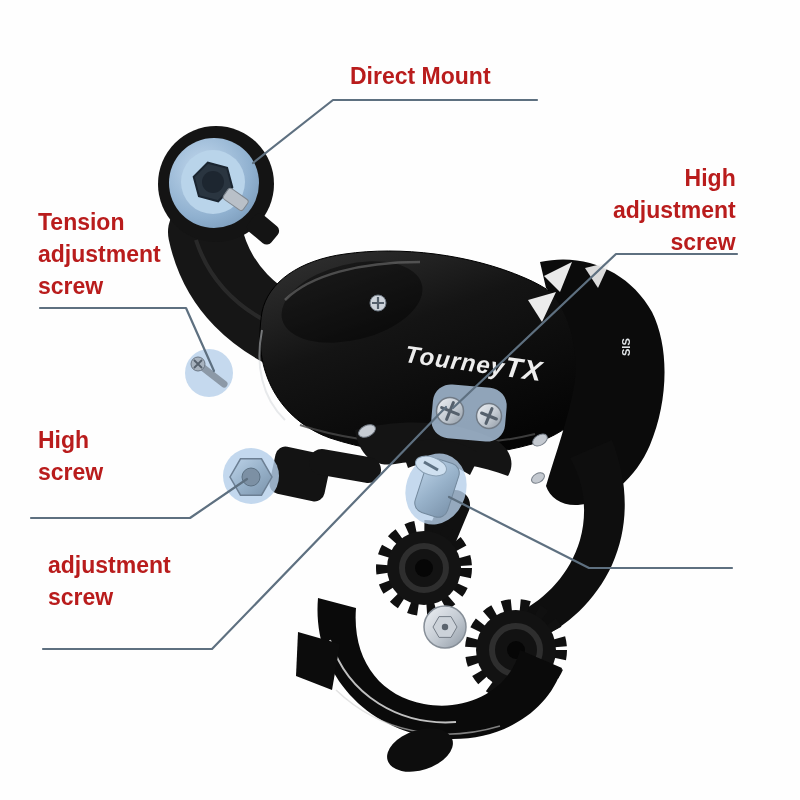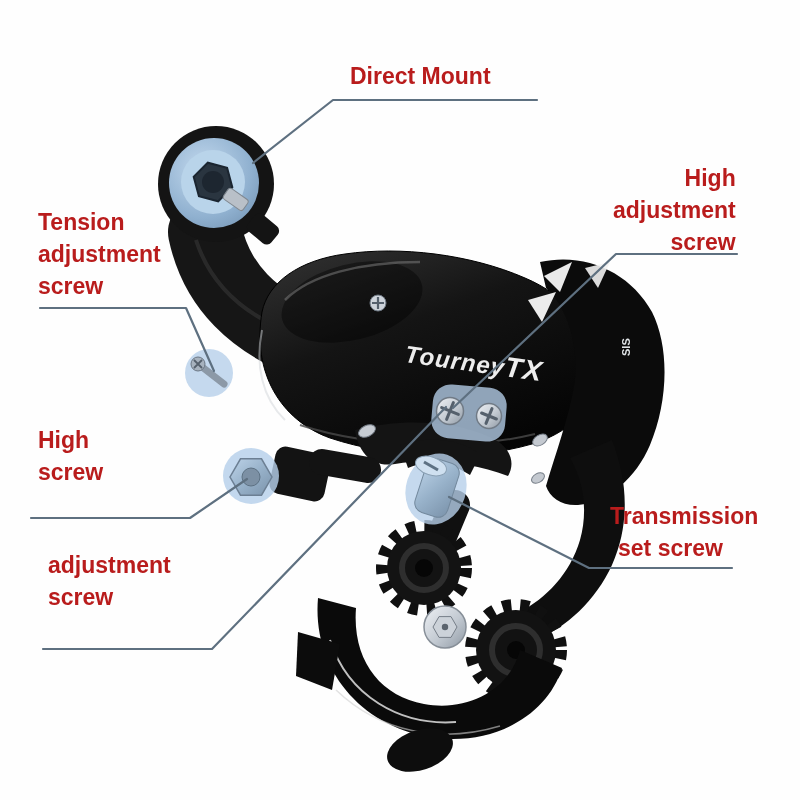--- a/index.html
+++ b/index.html
@@ -196,18 +196,14 @@
 <div class="callout" id="lbl-fine">
   <div>High</div>
   <div>screw</div>
 </div>
 
 <div class="callout" id="lbl-low">
   <div>adjustment</div>
   <div>screw</div>
 </div>
 
-<div class="callout" id="lbl-trans">
-  <div>Transmission</div>
-  <div class="l2indent">set screw</div>
-</div>
 
 </div>
 
 </body></html>

